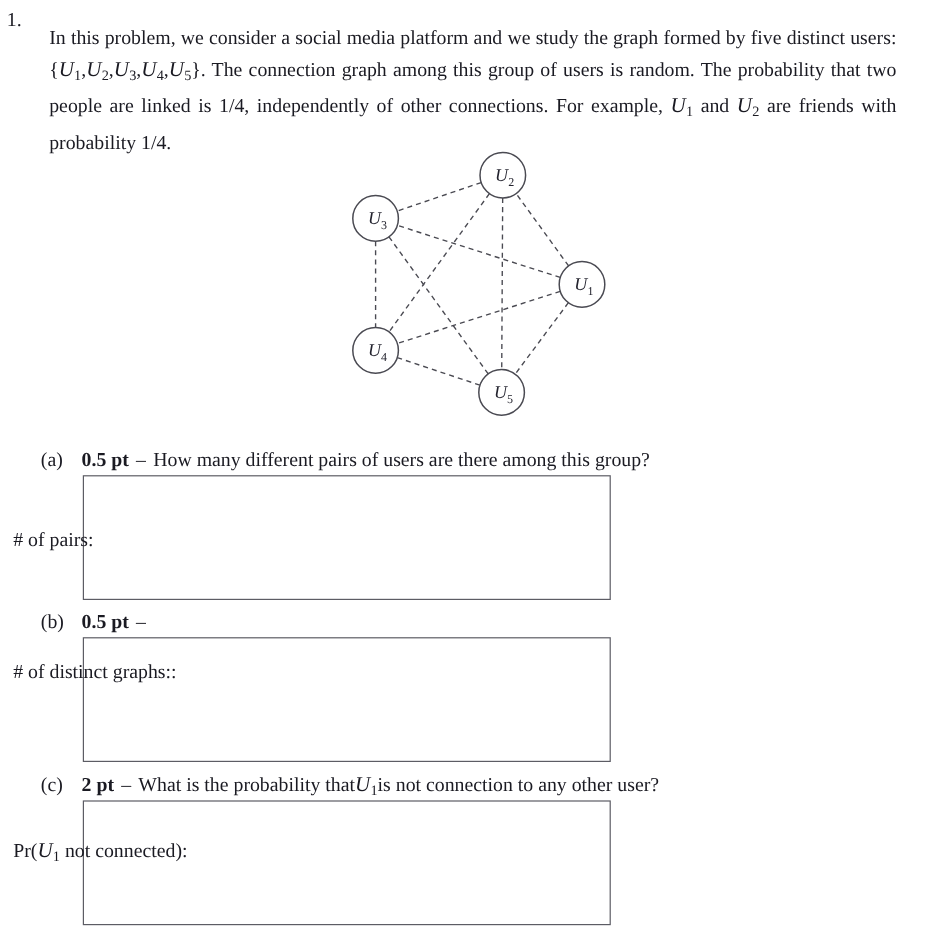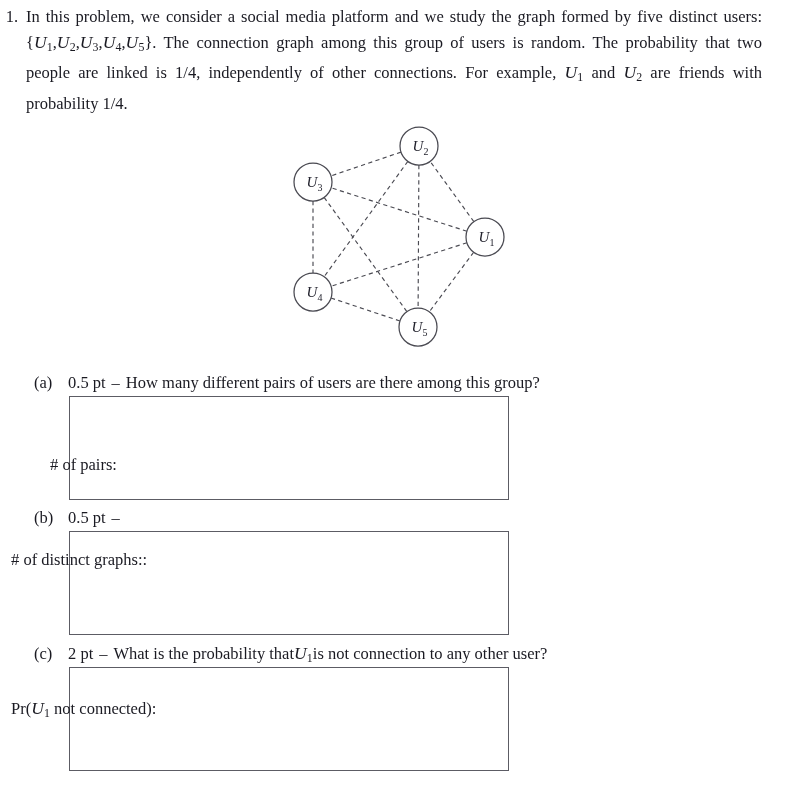--- a/index.html
+++ b/index.html
@@ -38,21 +38,21 @@
   }
   .problem-body {
     flex: 1 1 auto;
     font-size: 16.5px;
     line-height: 25.5px;
     text-align: justify;
     text-justify: inter-word;
     padding-right: 18px;
   }
   .problem-body p {
-    margin: 0;
+    margin: 15px;
   }
 
   
   .mc {
     font-family: "Liberation Serif", "DejaVu Serif", serif;
     font-style: italic;
     font-size: 17.5px;
     letter-spacing: 0.2px;
   }
   .mc sub, .sub {
@@ -108,21 +108,21 @@
     align-items: baseline;
     font-size: 16.5px;
     line-height: 23px;
     white-space: nowrap;
   }
   .part-letter {
     width: 34px;
     flex: 0 0 34px;
   }
   .part-points {
-    font-weight: normal;
+    font-weight: bold;
     padding-right: 6px;
   }
   .part-dash {
     padding-right: 6px;
   }
   .answer-box {
     position: absolute;
     left: 69px;
     border: 1.4px solid #5c5c64;
     background: #ffffff;
@@ -197,21 +197,21 @@
 
 <div class="part" style="top:371px;">
   <div class="part-head">
     <span class="part-letter">(a)</span>
     <span class="part-points">0.5 pt</span>
     <span class="part-dash">–</span>
     <span>How many different pairs of users are there among this group?</span>
   </div>
 </div>
 <div class="answer-box" style="top:396px; width:440px; height:104px;"></div>
-<div class="answer-label" style="top:455px;margin-left:39px;"># of pairs:</div>
+<div class="answer-label" style="top:440px;"># of pairs:</div>
 
 <div class="part" style="top:506px;">
   <div class="part-head">
     <span class="part-letter">(b)</span>
     <span class="part-points">0.5 pt</span>
     <span class="part-dash">–</span>
   </div>
 </div>
 <div class="answer-box" style="top:531px; width:440px; height:104px;"></div>
 <div class="answer-label" style="top:550px;"># of distinct graphs::</div>

